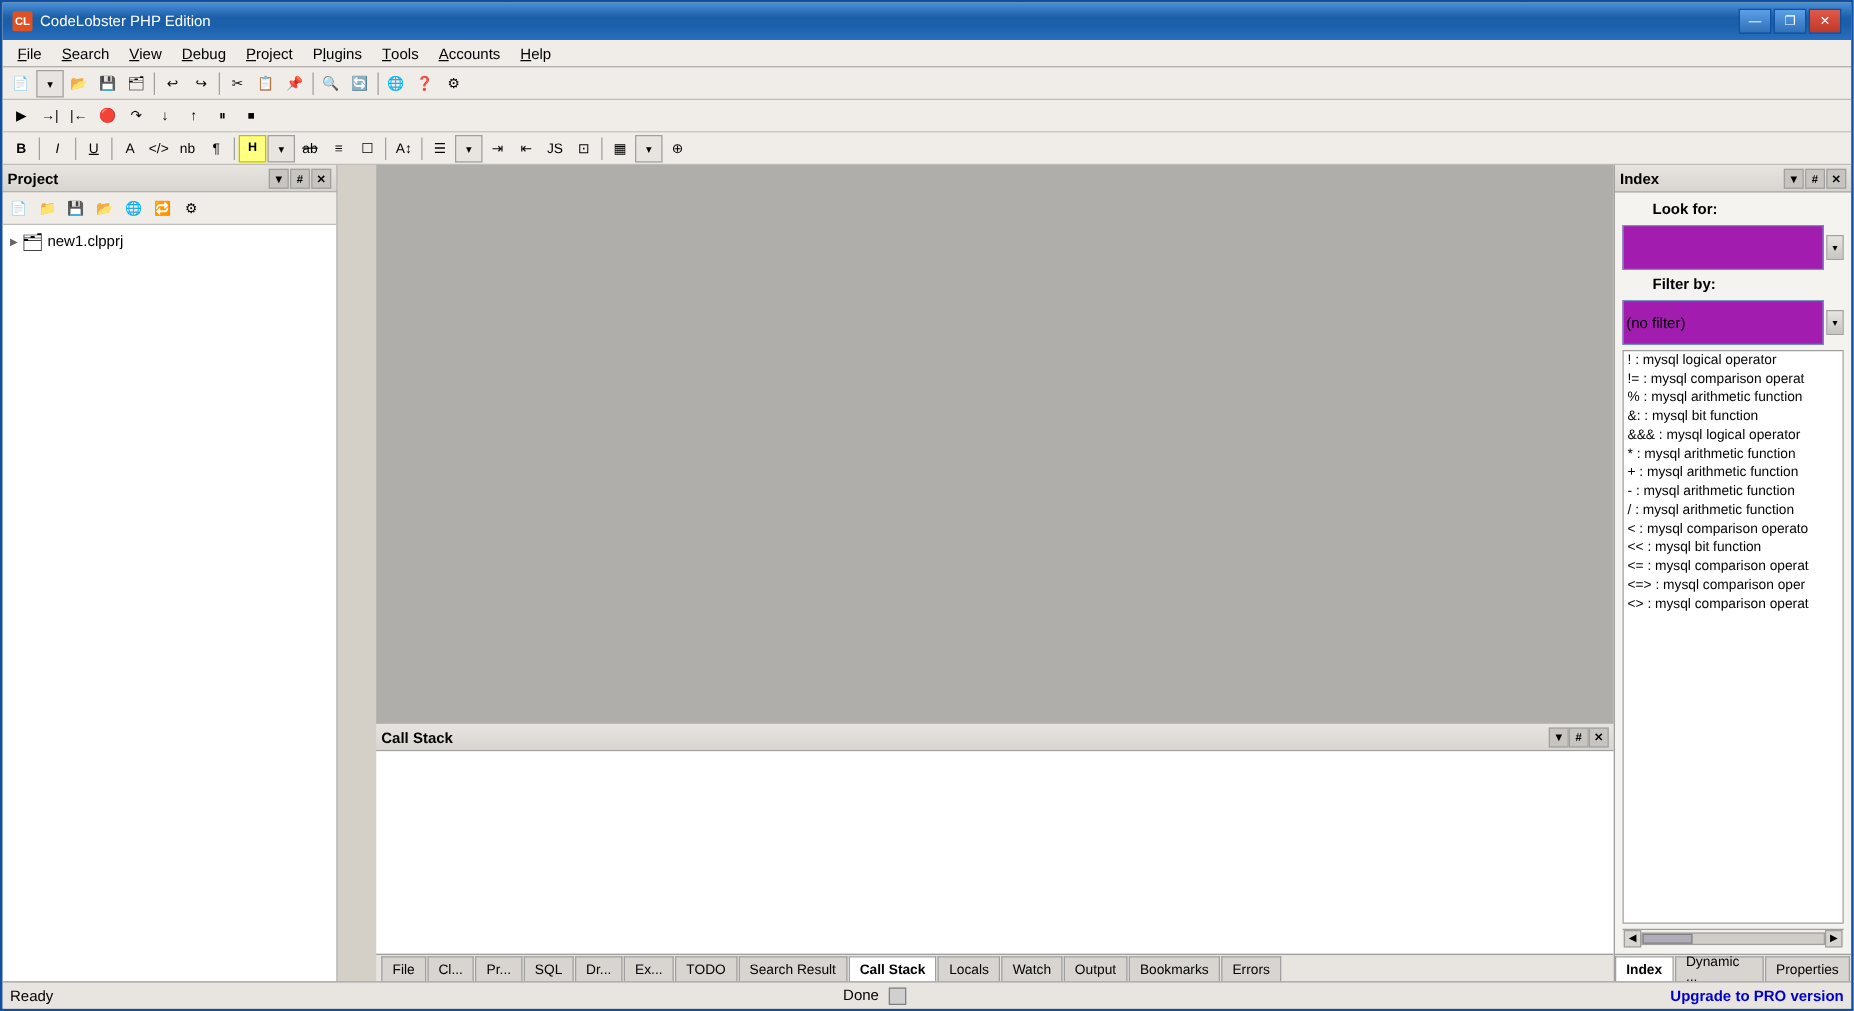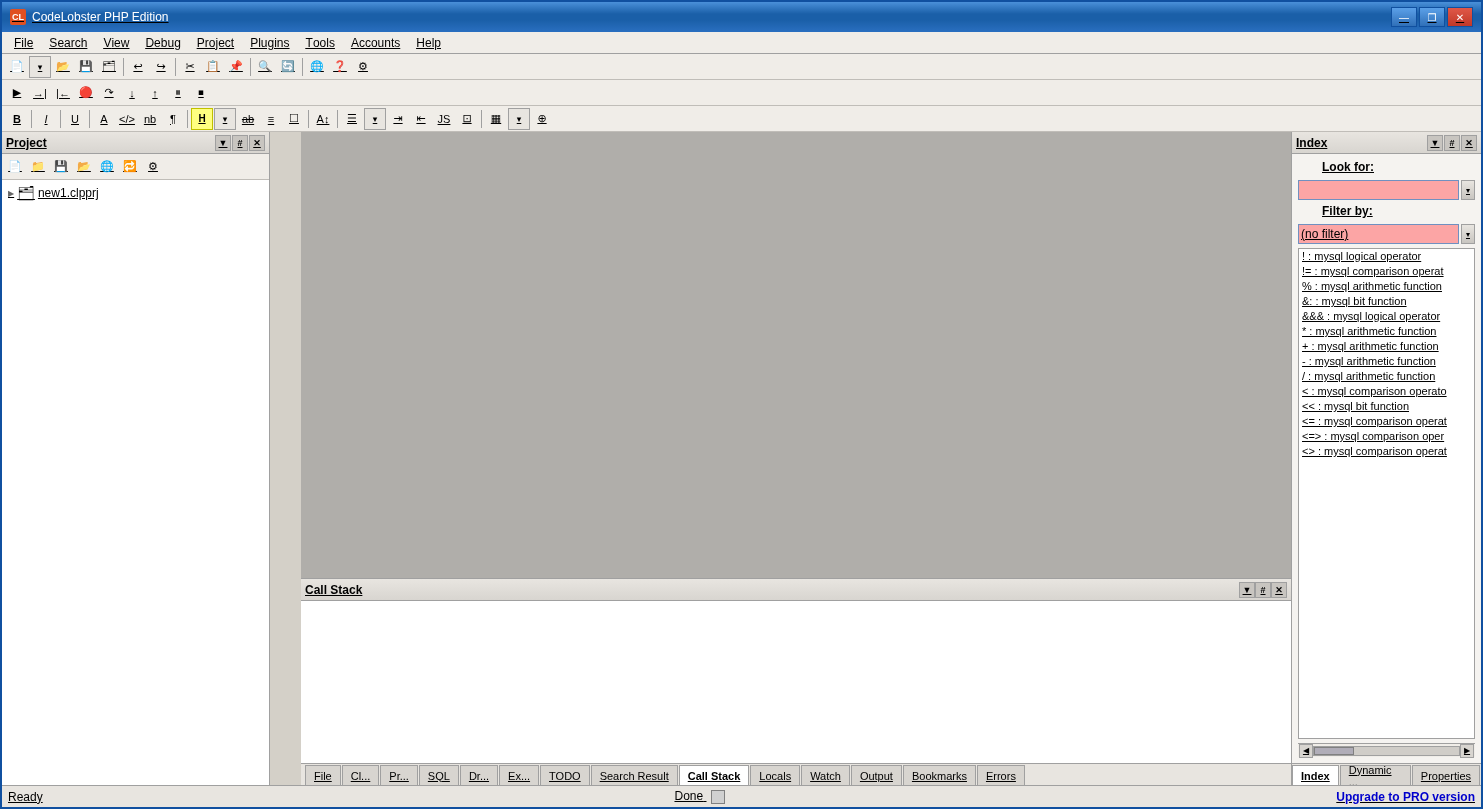--- a/index.html
+++ b/index.html
@@ -153,23 +153,23 @@
       overflow: hidden;
     }
     .index-label { font-size: 12px; font-weight: bold; margin-bottom: 2px; margin-left: 24px; }
     .index-input-row {
       display: flex;
       align-items: center;
       gap: 2px;
     }
     .index-input {
       flex: 1;
-      height: 20px;
+      height: 36px;
       border: 1px solid #7090c0;
-      background: #fca5a5;
+      background: #a21caf;
       padding: 0 2px;
       font-size: 12px;
     }
     .index-dropdown-btn {
       width: 16px; height: 20px;
       background: linear-gradient(to bottom, #e8e5e0, #c8c5c0);
       border: 1px solid #a0a0a0;
       display: flex; align-items: center; justify-content: center;
       font-size: 8px; cursor: pointer;
     }
@@ -296,21 +296,20 @@
     .index-list::-webkit-scrollbar-thumb { background: #c0bdb8; border: 1px solid #a0a0a0; }
 
     
     #app {
       width: 1483px;
       height: 809px;
       display: flex;
       flex-direction: column;
       overflow: hidden;
       border: 2px solid #1050a0;
-      text-decoration: underline;
     }
 
     #content-area {
       flex: 1;
       display: flex;
       flex-direction: column;
       overflow: hidden;
     }
 
     #workspace {

